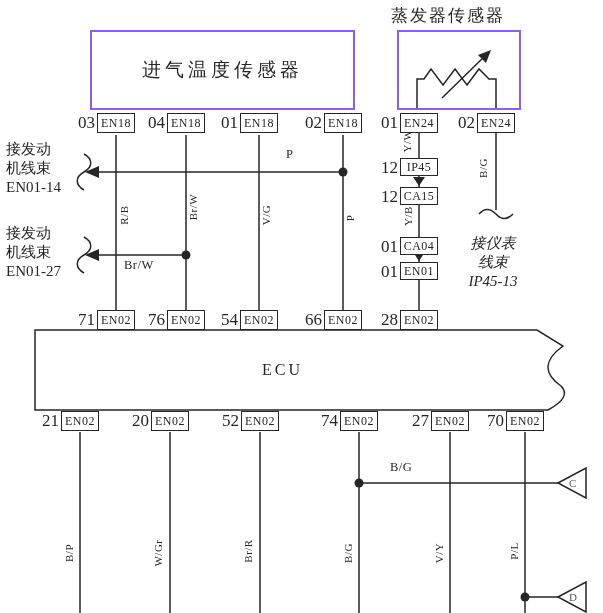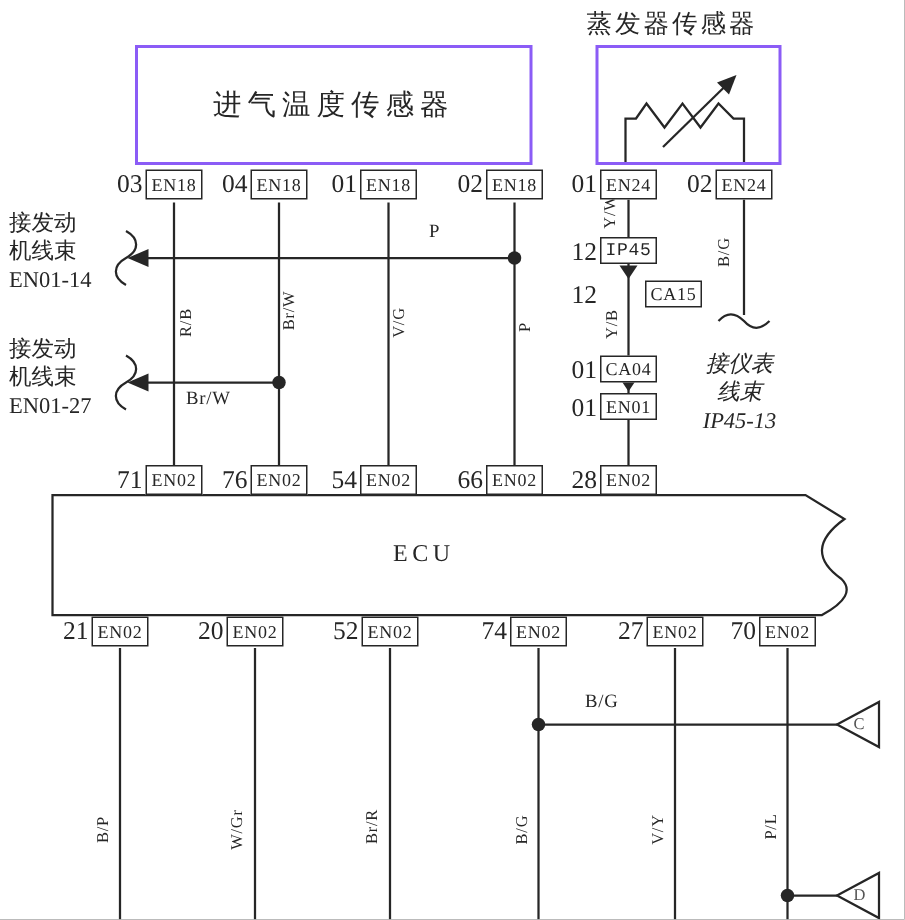--- a/index.html
+++ b/index.html
@@ -96,23 +96,23 @@
   <div class="cbox" style="left:240px;top:113px;">EN18</div>
   <div class="pin" style="left:298px;top:113px;">02</div>
   <div class="cbox" style="left:324px;top:113px;">EN18</div>
 
   <div class="pin" style="left:374px;top:113px;">01</div>
   <div class="cbox" style="left:400px;top:113px;">EN24</div>
   <div class="pin" style="left:451px;top:113px;">02</div>
   <div class="cbox" style="left:477px;top:113px;">EN24</div>
 
   <div class="pin" style="left:374px;top:158px;">12</div>
-  <div class="cbox small" style="left:400px;top:158px;font-family:Liberation Mono, monospace;">IP45</div>
+  <div class="cbox small" style="left:400px;top:158px;">IP45</div>
   <div class="pin" style="left:374px;top:187px;">12</div>
-  <div class="cbox small" style="left:400px;top:187px;margin-left:30px;">CA15</div>
+  <div class="cbox small" style="left:400px;top:187px;">CA15</div>
   <div class="pin" style="left:374px;top:237px;">01</div>
   <div class="cbox small" style="left:400px;top:237px;">CA04</div>
   <div class="pin" style="left:374px;top:262px;">01</div>
   <div class="cbox small" style="left:400px;top:262px;">EN01</div>
 
   <div class="pin" style="left:71px;top:310px;">71</div>
   <div class="cbox" style="left:97px;top:310px;">EN02</div>
   <div class="pin" style="left:141px;top:310px;">76</div>
   <div class="cbox" style="left:167px;top:310px;">EN02</div>
   <div class="pin" style="left:214px;top:310px;">54</div>

